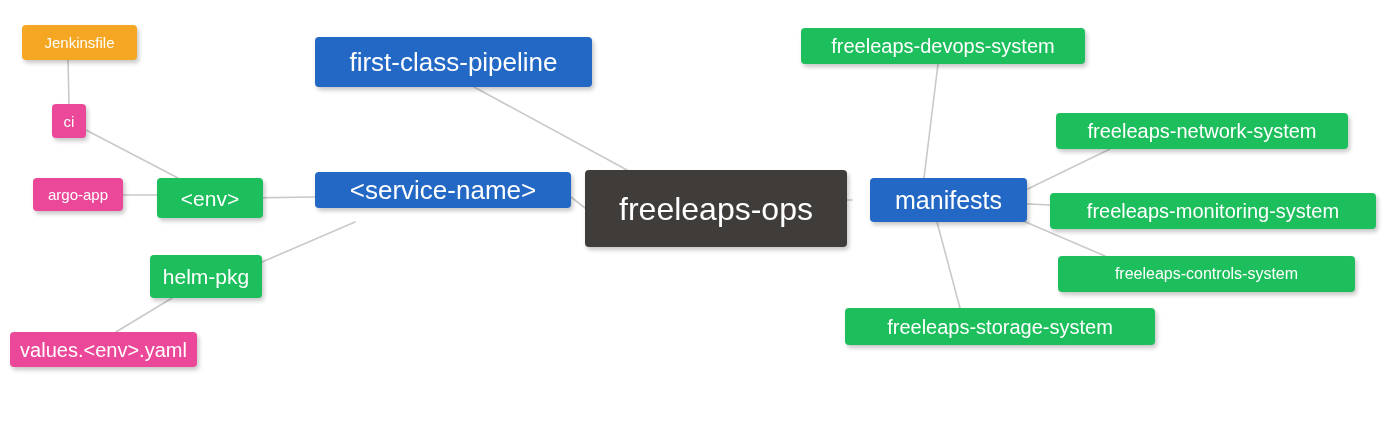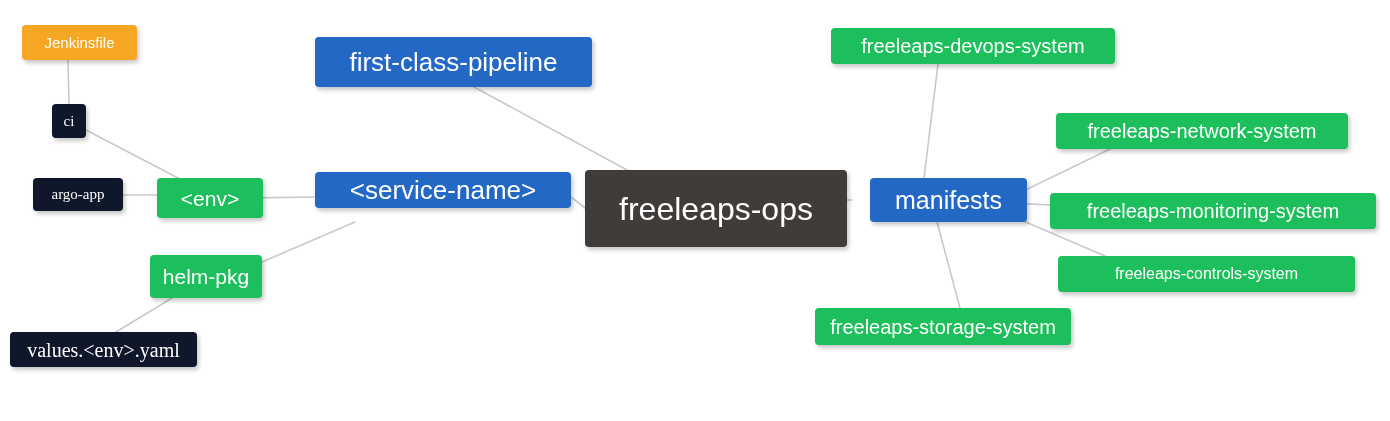--- a/index.html
+++ b/index.html
@@ -19,21 +19,21 @@
     white-space:nowrap;
     border-radius:4px;
     box-shadow:2px 3px 4px rgba(0,0,0,0.22);
     line-height:1;
     letter-spacing:0px;
     padding:0 10px;
   }
   .n-root{background:#403c3a;}
   .n-blue{background:#2368c4;}
   .n-green{background:#1dbf5c;}
-  .n-red{background:#0f172a;font-family:Liberation Serif, serif;}
+  .n-red{background:#ec4899;}
   .n-orange{background:#f5a623;}
 </style>
 </head>
 <body>
 
 <div id="canvas">
   <svg id="edges" viewBox="0 0 1390 421" xmlns="http://www.w3.org/2000/svg">
       <line x1="585" y1="208" x2="571" y2="197" stroke="#c9c9c9" stroke-width="1.6" stroke-linecap="round"></line>
       <line x1="627" y1="170" x2="474" y2="87" stroke="#c9c9c9" stroke-width="1.6" stroke-linecap="round"></line>
       <line x1="847" y1="200" x2="852" y2="200" stroke="#c9c9c9" stroke-width="1.6" stroke-linecap="round"></line>
@@ -53,19 +53,19 @@
       <div class="node n-root" style="left: 585px; top: 170px; width: 262px; height: 77px; font-size: 32px;">freeleaps-ops</div>
       <div class="node n-blue" style="left: 315px; top: 172px; width: 256px; height: 36px; font-size: 26px;">&lt;service-name&gt;</div>
       <div class="node n-blue" style="left: 315px; top: 37px; width: 277px; height: 50px; font-size: 26px;">first-class-pipeline</div>
       <div class="node n-blue" style="left: 852px; top: 178px; width: 157px; height: 44px; font-size: 25px; margin-left: 18px;">manifests</div>
       <div class="node n-green" style="left: 157px; top: 178px; width: 106px; height: 40px; font-size: 21px;">&lt;env&gt;</div>
       <div class="node n-green" style="left: 150px; top: 255px; width: 112px; height: 43px; font-size: 21px;">helm-pkg</div>
       <div class="node n-red" style="left: 52px; top: 104px; width: 34px; height: 34px; font-size: 15px;">ci</div>
       <div class="node n-red" style="left: 33px; top: 178px; width: 90px; height: 33px; font-size: 15px;">argo-app</div>
       <div class="node n-red" style="left: 10px; top: 332px; width: 187px; height: 35px; font-size: 20px;">values.&lt;env&gt;.yaml</div>
       <div class="node n-orange" style="left: 22px; top: 25px; width: 115px; height: 35px; font-size: 15px;">Jenkinsfile</div>
-      <div class="node n-green" style="left: 801px; top: 28px; width: 284px; height: 36px; font-size: 20px; margin-left: 30px;">freeleaps-devops-system</div>
+      <div class="node n-green" style="left: 801px; top: 28px; width: 284px; height: 36px; font-size: 20px;">freeleaps-devops-system</div>
       <div class="node n-green" style="left: 1056px; top: 113px; width: 292px; height: 36px; font-size: 20px;">freeleaps-network-system</div>
       <div class="node n-green" style="left: 1050px; top: 193px; width: 326px; height: 36px; font-size: 20px;">freeleaps-monitoring-system</div>
       <div class="node n-green" style="left: 1058px; top: 256px; width: 297px; height: 36px; font-size: 16px;">freeleaps-controls-system</div>
-      <div class="node n-green" style="left: 815px; top: 308px; width: 256px; height: 37px; font-size: 20px;">freeleaps-storage-system</div>
+      <div class="node n-green" style="left: 845px; top: 308px; width: 310px; height: 37px; font-size: 20px;">freeleaps-storage-system</div>
     </div>
 </div>
 
 </body></html>

